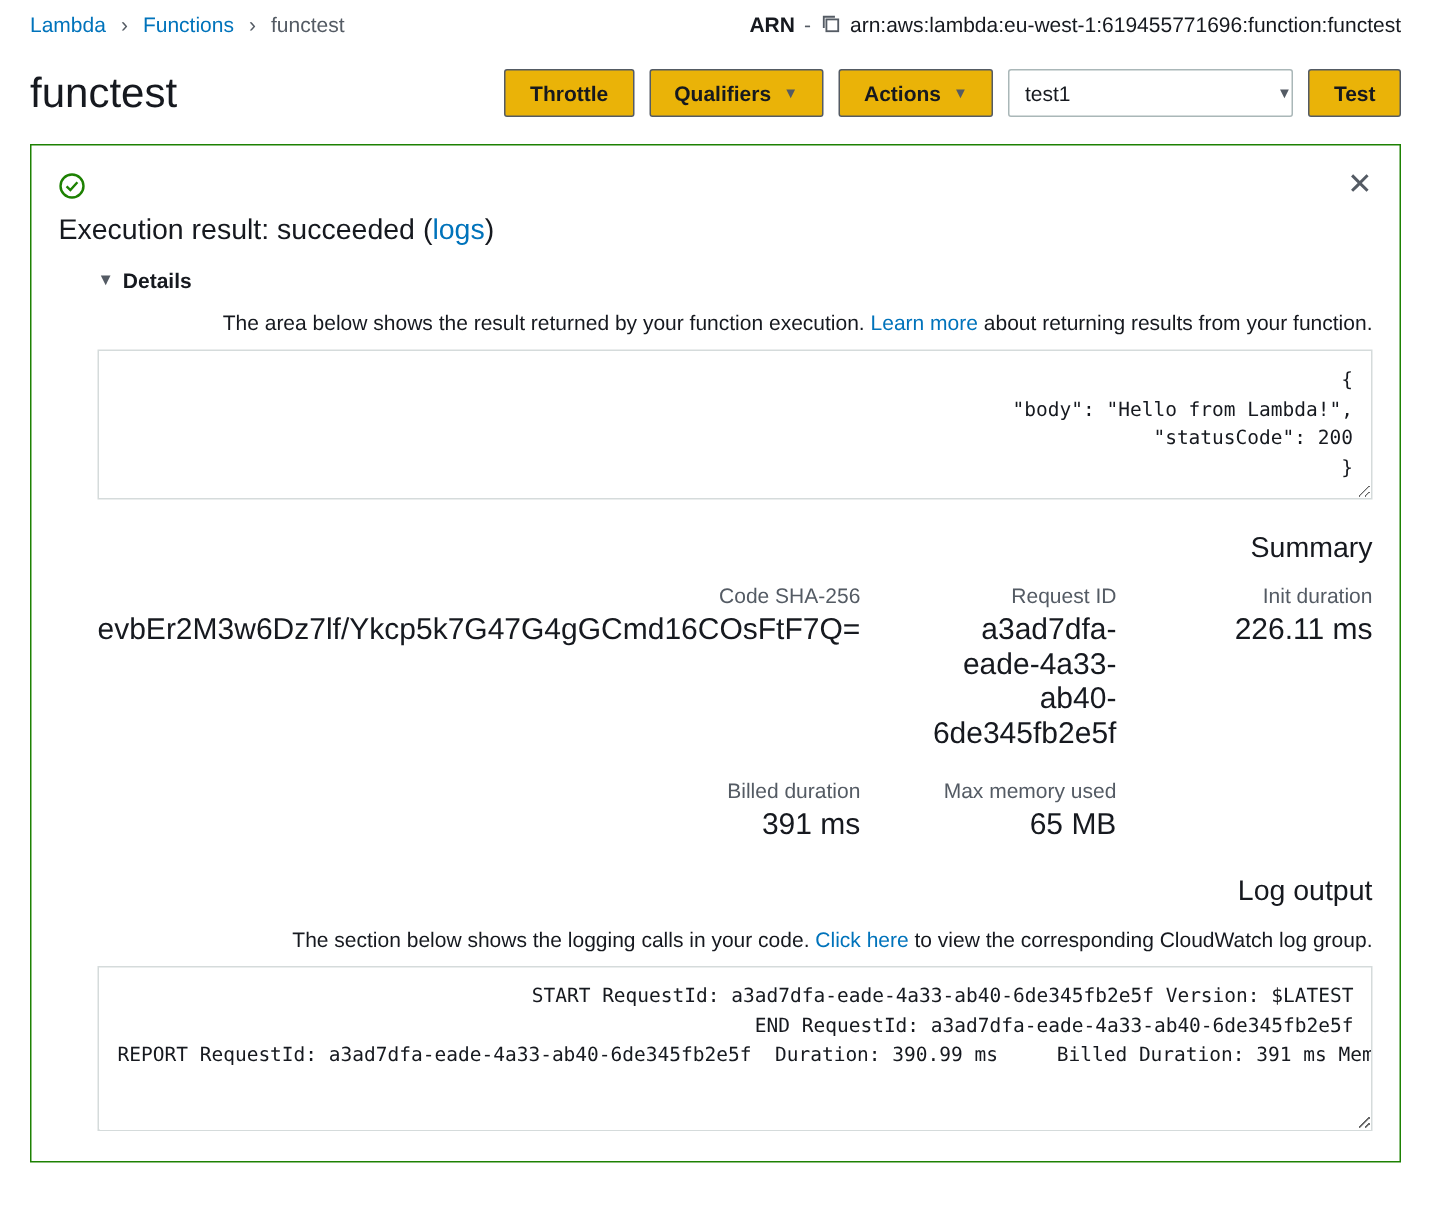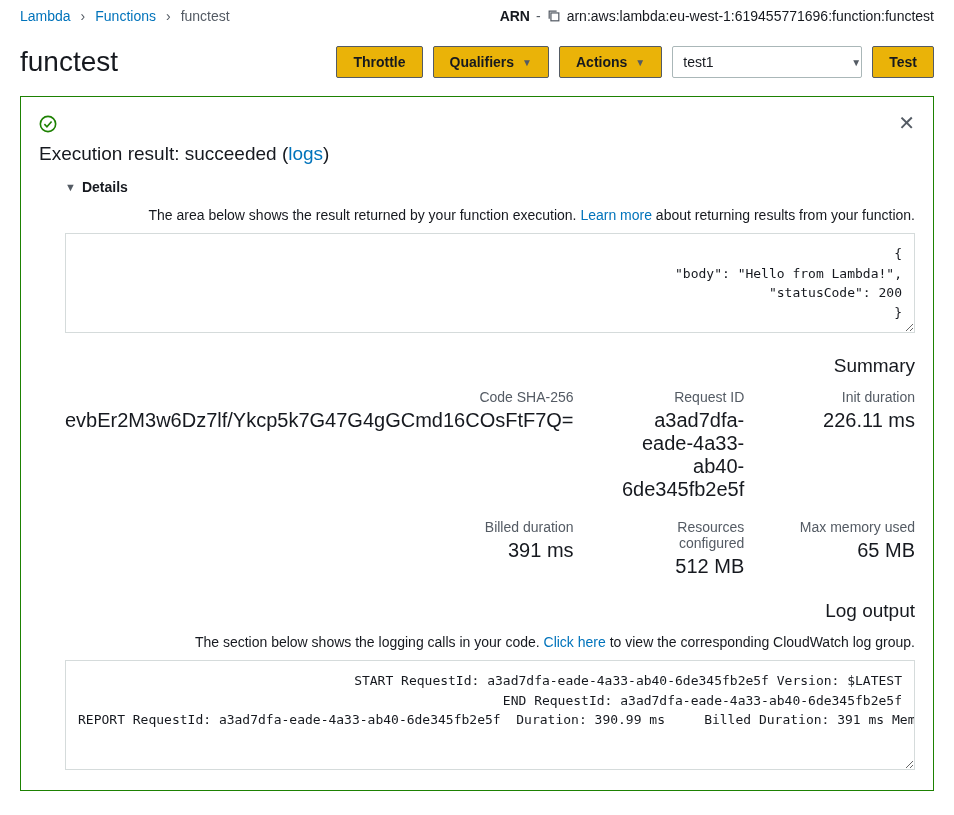--- a/index.html
+++ b/index.html
@@ -177,24 +177,20 @@
       </div>
       <div class="kv">
         <div class="k">Init duration</div>
         <div class="v">226.11 ms</div>
       </div>
       <div class="kv">
         <div class="k">Billed duration</div>
         <div class="v">391 ms</div>
       </div>
       <div class="kv">
-        <div class="k">Resources configured</div>
-        <div class="v">512 MB</div>
-      </div>
-      <div class="kv">
         <div class="k">Max memory used</div>
         <div class="v">65 MB</div>
       </div>
     </div>
 
     <h3 class="section">Log output</h3>
     <p class="desc">
       <span>The section below shows the logging calls in your code. </span><a>Click here</a><span> to view the corresponding CloudWatch log group.</span>
     </p>
     <div class="codebox log">START RequestId: a3ad7dfa-eade-4a33-ab40-6de345fb2e5f Version: $LATEST

